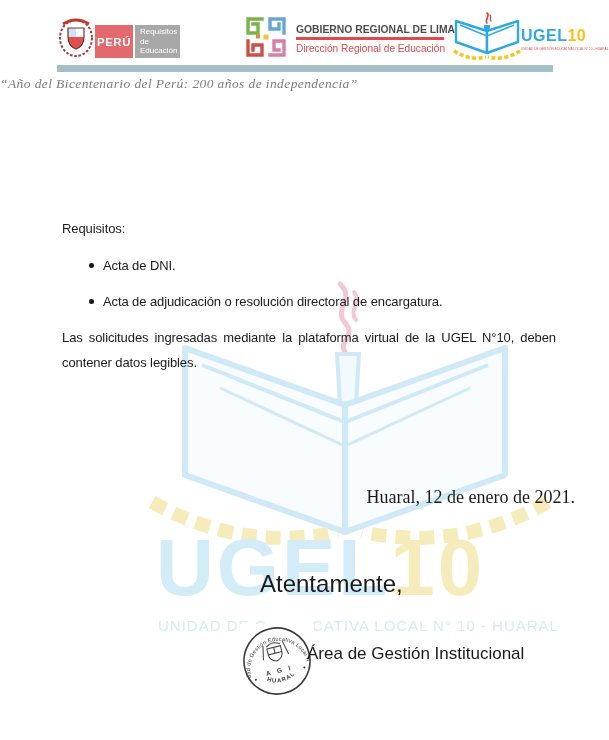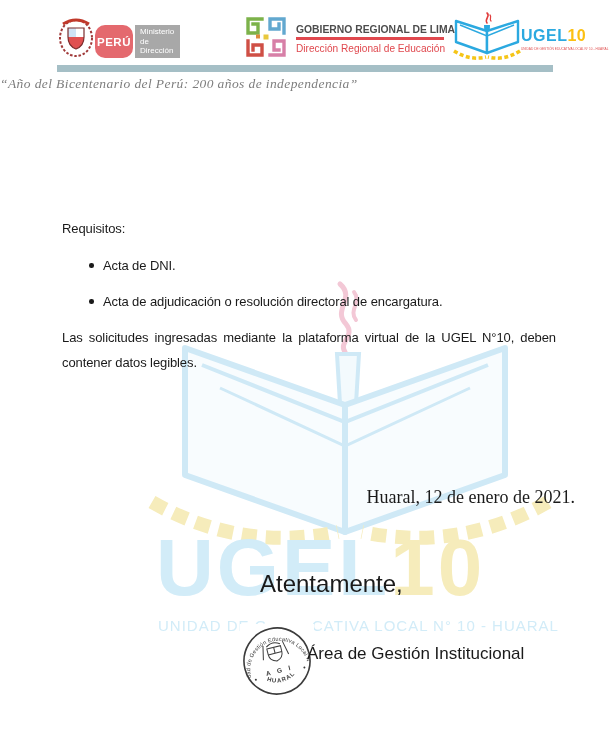--- a/index.html
+++ b/index.html
@@ -13,21 +13,21 @@
   .wm-word .u{color:var(--wm-text-blue,#d2ecf8);}
   .wm-word .n{color:var(--wm-yellow,#f6ecbb);}
   .wm-cap{position:absolute;top:617px;font-size:15px;letter-spacing:1px;
           color:var(--wm-text-blue,#d2ecf8);white-space:nowrap;z-index:1;}
   .wm-cap.left{left:158px;} .wm-cap.right{left:312px;}
 
   
   .arms{position:absolute;left:58px;top:15px;z-index:2;}
   .box-red{position:absolute;left:95px;top:25px;width:38px;height:33px;z-index:2;
            background:var(--minedu-red,#e4696e);color:#fff;font-weight:bold;font-size:11.5px;
-           display:flex;align-items:center;justify-content:center;letter-spacing:.5px;border-radius:10px;}
+           display:flex;align-items:center;justify-content:center;letter-spacing:.5px;}
   .box-gray{position:absolute;left:135px;top:25px;width:45px;height:33px;z-index:2;
             background:var(--minedu-gray,#a8a8a8);color:#fff;font-size:8px;line-height:1.2;
             display:flex;flex-direction:column;justify-content:center;padding-left:5px;box-sizing:border-box;}
   .gore-icon{position:absolute;left:244px;top:14px;z-index:2;}
   .gore-text{position:absolute;left:296px;top:23px;width:160px;z-index:2;}
   .gore-title{font-size:11.5px;font-weight:bold;color:var(--gore-title-gray,#4d4d4d);
               white-space:nowrap;transform:scaleX(.9);transform-origin:left;}
   .gore-rule{width:148px;height:2.5px;background:var(--gore-red,#e0484e);margin:2px 0;}
   .gore-sub{font-size:11.5px;color:var(--gore-red,#e0484e);white-space:nowrap;
             transform:scaleX(.88);transform-origin:left;}
@@ -90,22 +90,22 @@
   <svg class="arms" width="36" height="44" viewBox="0 0 36 44">
     <ellipse cx="18" cy="23" rx="16" ry="18" fill="#fff" stroke="#a03a3a" stroke-width="2" stroke-dasharray="2.5 1.8"></ellipse>
     <path d="M5 9 Q18 1 31 9" fill="none" stroke="#c0392b" stroke-width="3"></path>
     <rect x="10" y="13" width="8" height="9" fill="#cfe3f5"></rect>
     <rect x="18" y="13" width="8" height="9" fill="#fefefe"></rect>
     <path d="M10 22 h16 q0 9 -8 12 q-8 -3 -8 -12 Z" fill="#e05050"></path>
     <path d="M10 13 h16 v9 q0 9 -8 12 q-8 -3 -8 -12 Z" fill="none" stroke="#7a2c2c" stroke-width="1.2"></path>
   </svg>
   <div class="box-red">PERÚ</div>
   <div class="box-gray">
-    <span>Ministerio</span>
-    <span>de Dirección</span>
+    <span>Requisitos</span>
+    <span>de Educación</span>
   </div>
 
   <svg class="gore-icon" width="44" height="46" viewBox="0 0 44 46">
     <defs>
       <path id="greca" d="M18 5 H4 V19 H14 V10 H9" fill="none" stroke-width="3.4" stroke-linecap="square"></path>
     </defs>
     <use href="#greca" stroke="#7cb24a"></use>
     <use href="#greca" transform="rotate(90 22 23)" stroke="#62a8cf"></use>
     <use href="#greca" transform="rotate(180 22 23)" stroke="#d77fa7"></use>
     <use href="#greca" transform="rotate(270 22 23)" stroke="#cf4f45"></use>

